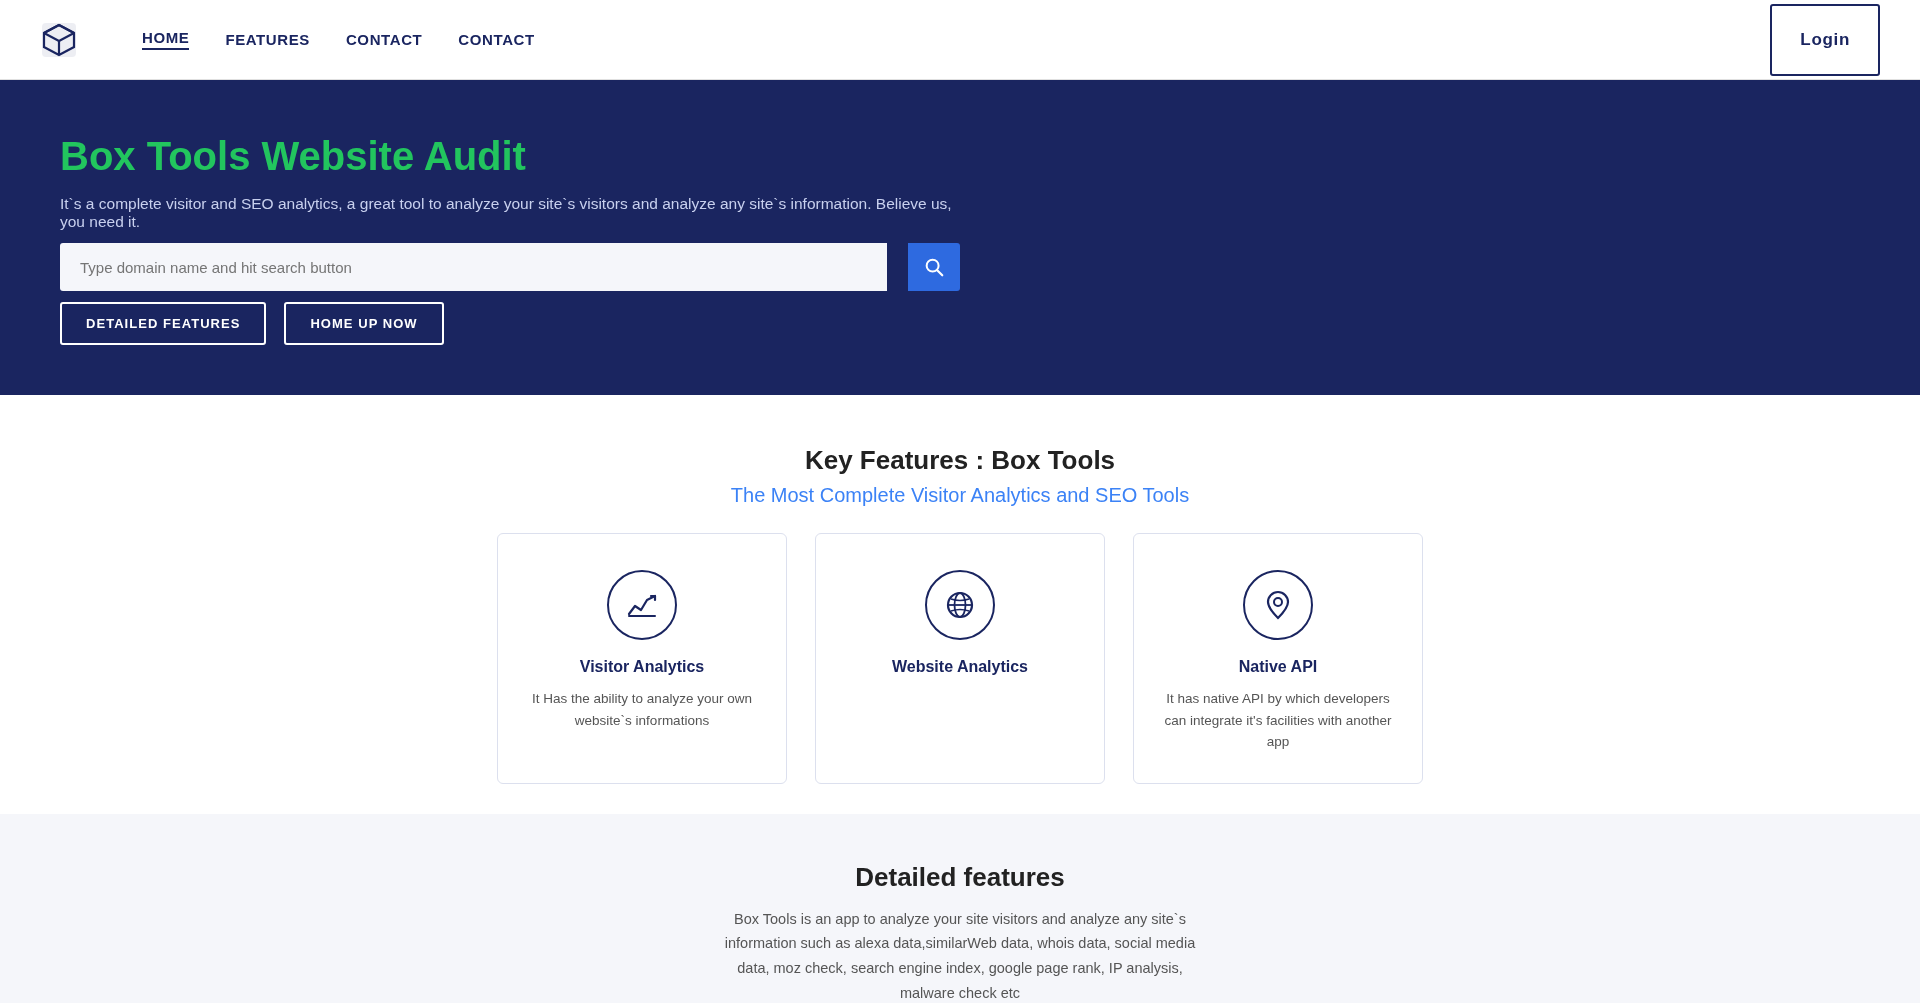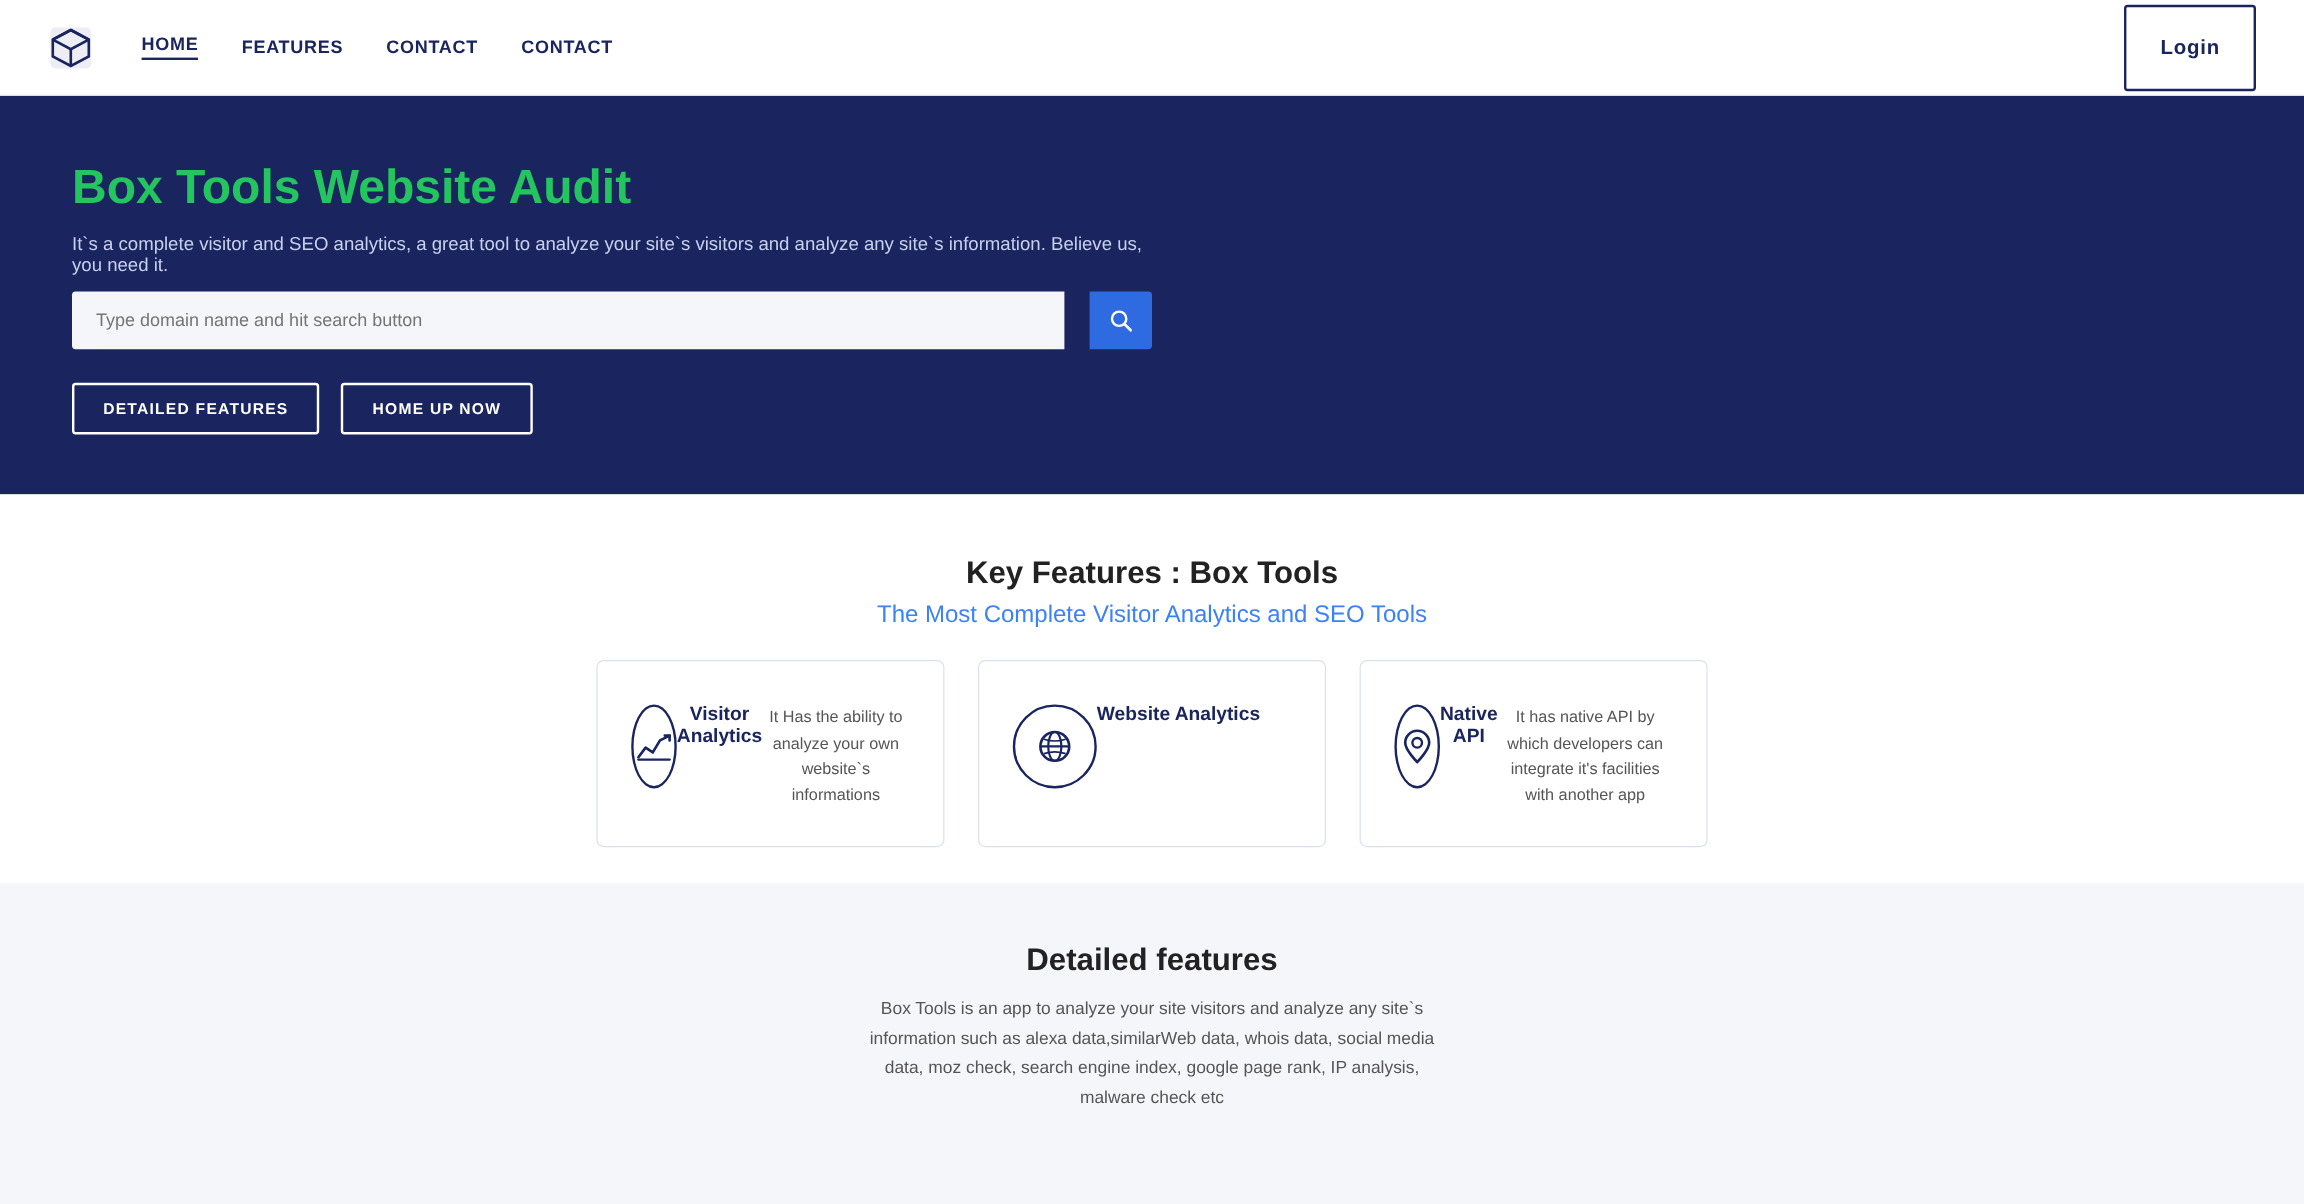--- a/index.html
+++ b/index.html
@@ -8,21 +8,21 @@
     
     .navbar {
       background: #fff;
       border-bottom: 1px solid #e0e0e0;
       height: 80px;
       display: flex;
       align-items: center;
       padding: 0 40px;
       justify-content: space-between;
     }
-    .nav-left { display: flex; align-items: center; gap: 40px; }
+    .nav-left { display: flex; align-items: center; gap: 64px; }
     .nav-logo { display: flex; align-items: center; }
     .nav-logo svg { width: 38px; height: 38px; }
     .nav-links { display: flex; align-items: center; gap: 36px; }
     .nav-link {
       font-size: 15px;
       font-weight: 600;
       color: #1a2560;
       text-decoration: none;
       letter-spacing: 0.04em;
       cursor: pointer;
@@ -55,21 +55,21 @@
     .hero-subtitle {
       color: #c8d0ee;
       font-size: 15.5px;
       margin-bottom: 12px;
       max-width: 900px;
     }
     .search-bar {
       display: flex;
       align-items: center;
       max-width: 900px;
-      margin-bottom: 28px;
+      margin-bottom: 11px;
       gap: 21px;
     }
     .search-input {
       flex: 1;
       height: 48px;
       border: none;
       outline: none;
       font-size: 15px;
       padding: 0 20px;
       color: #888;
@@ -125,21 +125,22 @@
       flex-wrap: wrap;
     }
     .feature-card {
       border: 1px solid #dce0ee;
       border-radius: 6px;
       background: #fff;
       padding: 36px 28px 30px 28px;
       width: 290px;
       text-align: center;
       display: flex;
-      flex-direction: row;
+      flex-direction: column;
+      align-items: center;
     }
     .card-icon-circle {
       width: 70px;
       height: 70px;
       border-radius: 50%;
       border: 2px solid #1a2560;
       display: flex;
       align-items: center;
       justify-content: center;
       margin-bottom: 18px;

